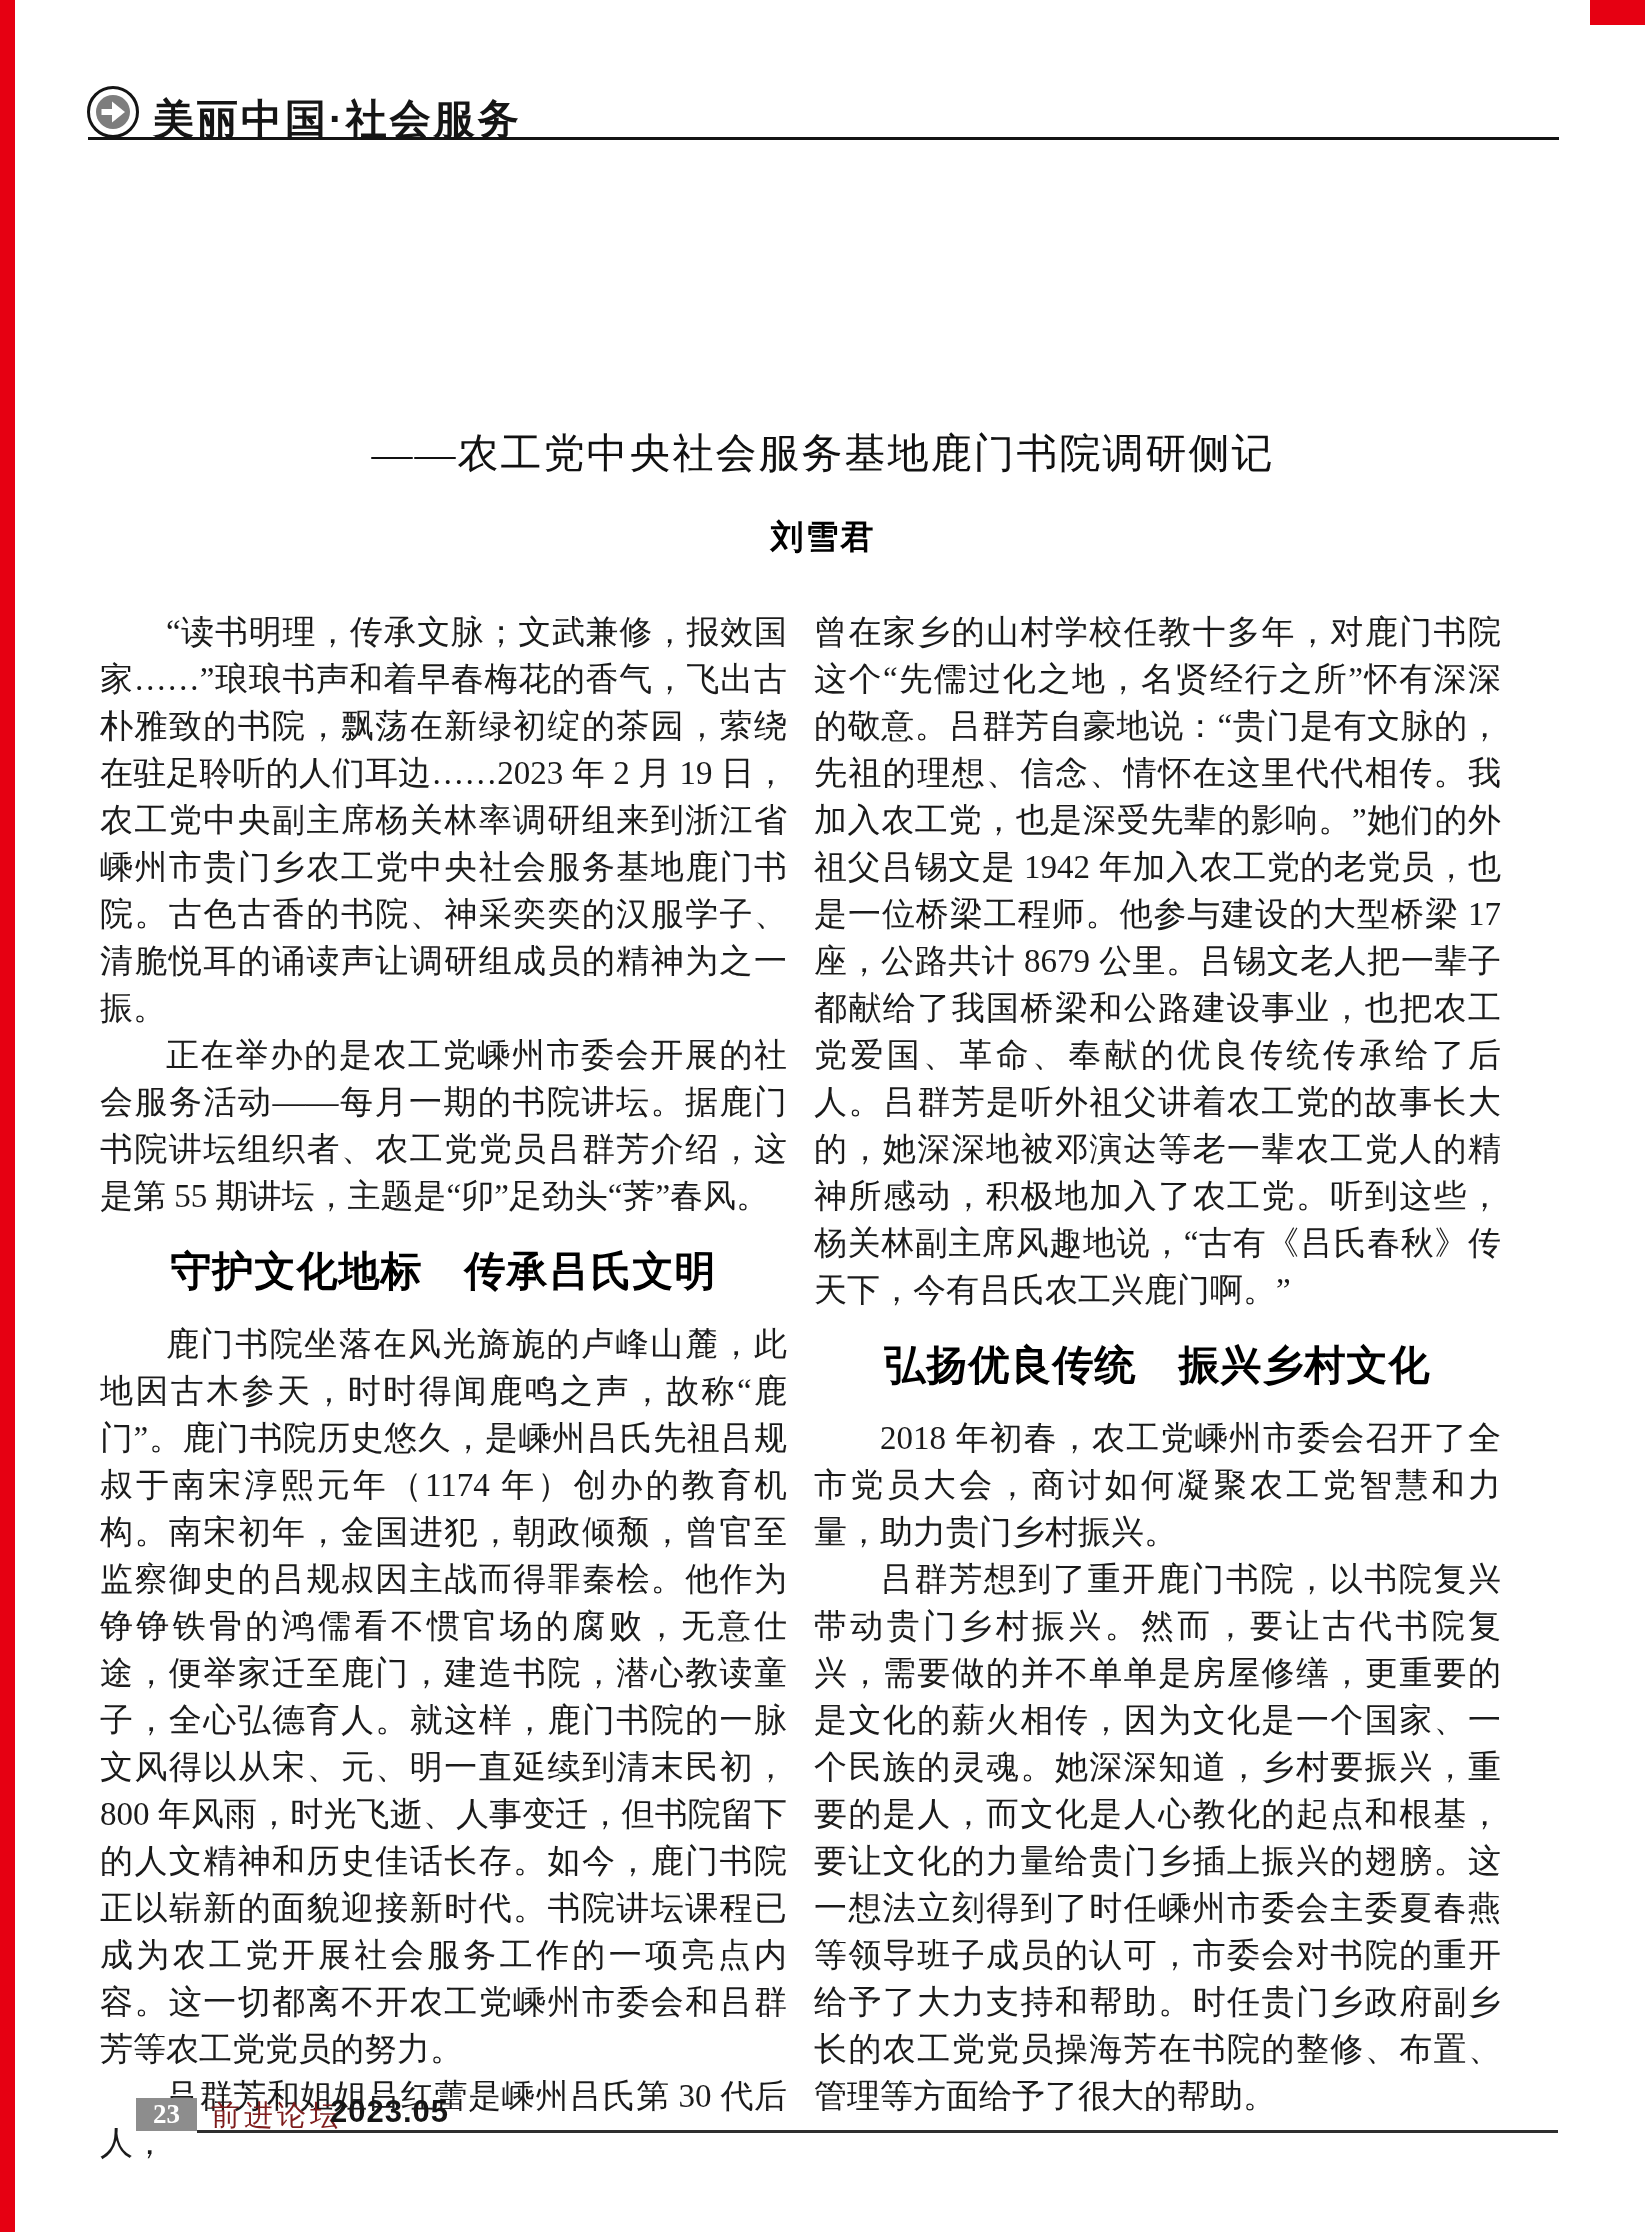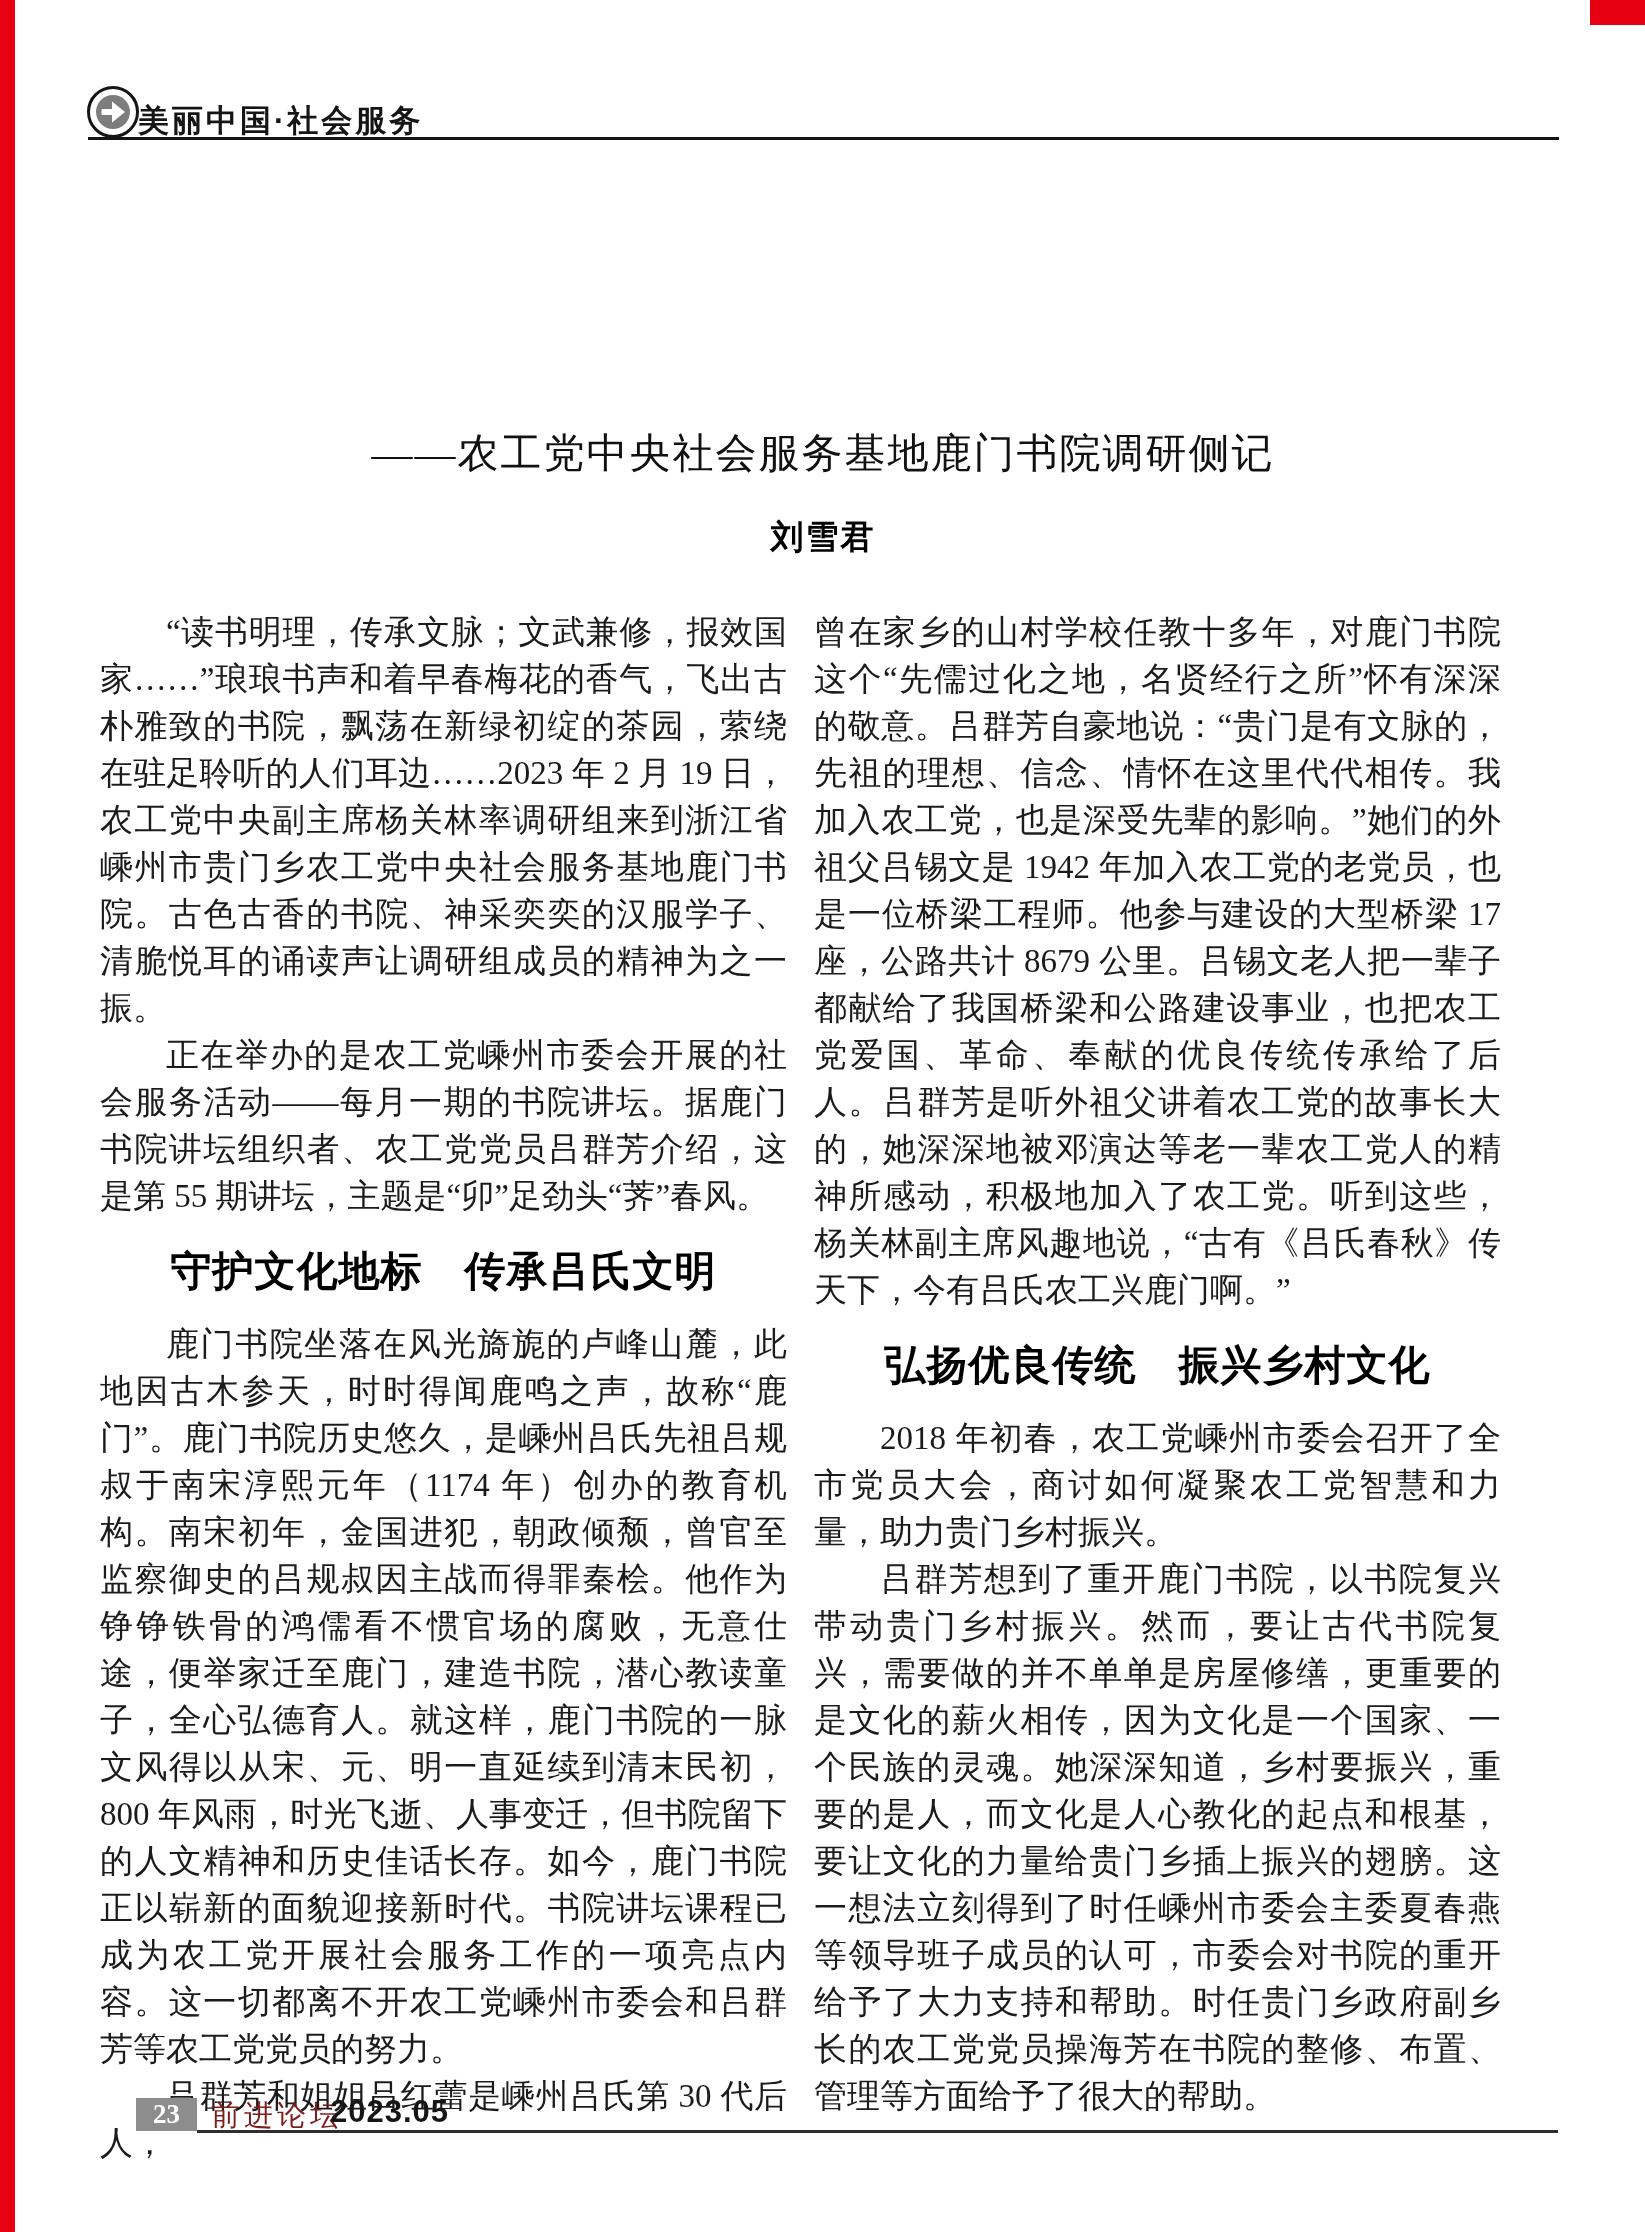--- a/index.html
+++ b/index.html
@@ -6,23 +6,23 @@
   .page {
     position:relative; width:1646px; height:2233px; background:#ffffff;
     font-family:"Liberation Serif","DejaVu Serif",serif; color:#1b1b1b; overflow:hidden;
   }
   .red-bar-left { position:absolute; left:0; top:0; width:15px; height:2233px; background:#e60012; }
   .red-mark-tr  { position:absolute; right:0; top:0; width:56px; height:25px; background:#e60012; }
 
   
   .logo { position:absolute; left:86px; top:85px; width:54px; height:54px; }
   .section-label {
-    position:absolute; left:138px; top:92px;
+    position:absolute; left:153px; top:92px;
     font-family:"Liberation Sans","DejaVu Sans",sans-serif;
-    font-size:31px; font-weight:600; letter-spacing:3px; color:#151515;margin-top:8px;
+    font-size:41px; font-weight:600; letter-spacing:3px; color:#151515;
   }
   .header-rule { position:absolute; left:88px; top:137px; width:1471px; height:3px; background:#141414; }
 
   
   .article-title {
     position:absolute; left:0; top:199px; width:100%; text-align:center;
     font-family:"Liberation Sans","DejaVu Sans",sans-serif;
     font-size:63px; font-weight:900; letter-spacing:4px; color:#000;
   }
   .article-subtitle {

